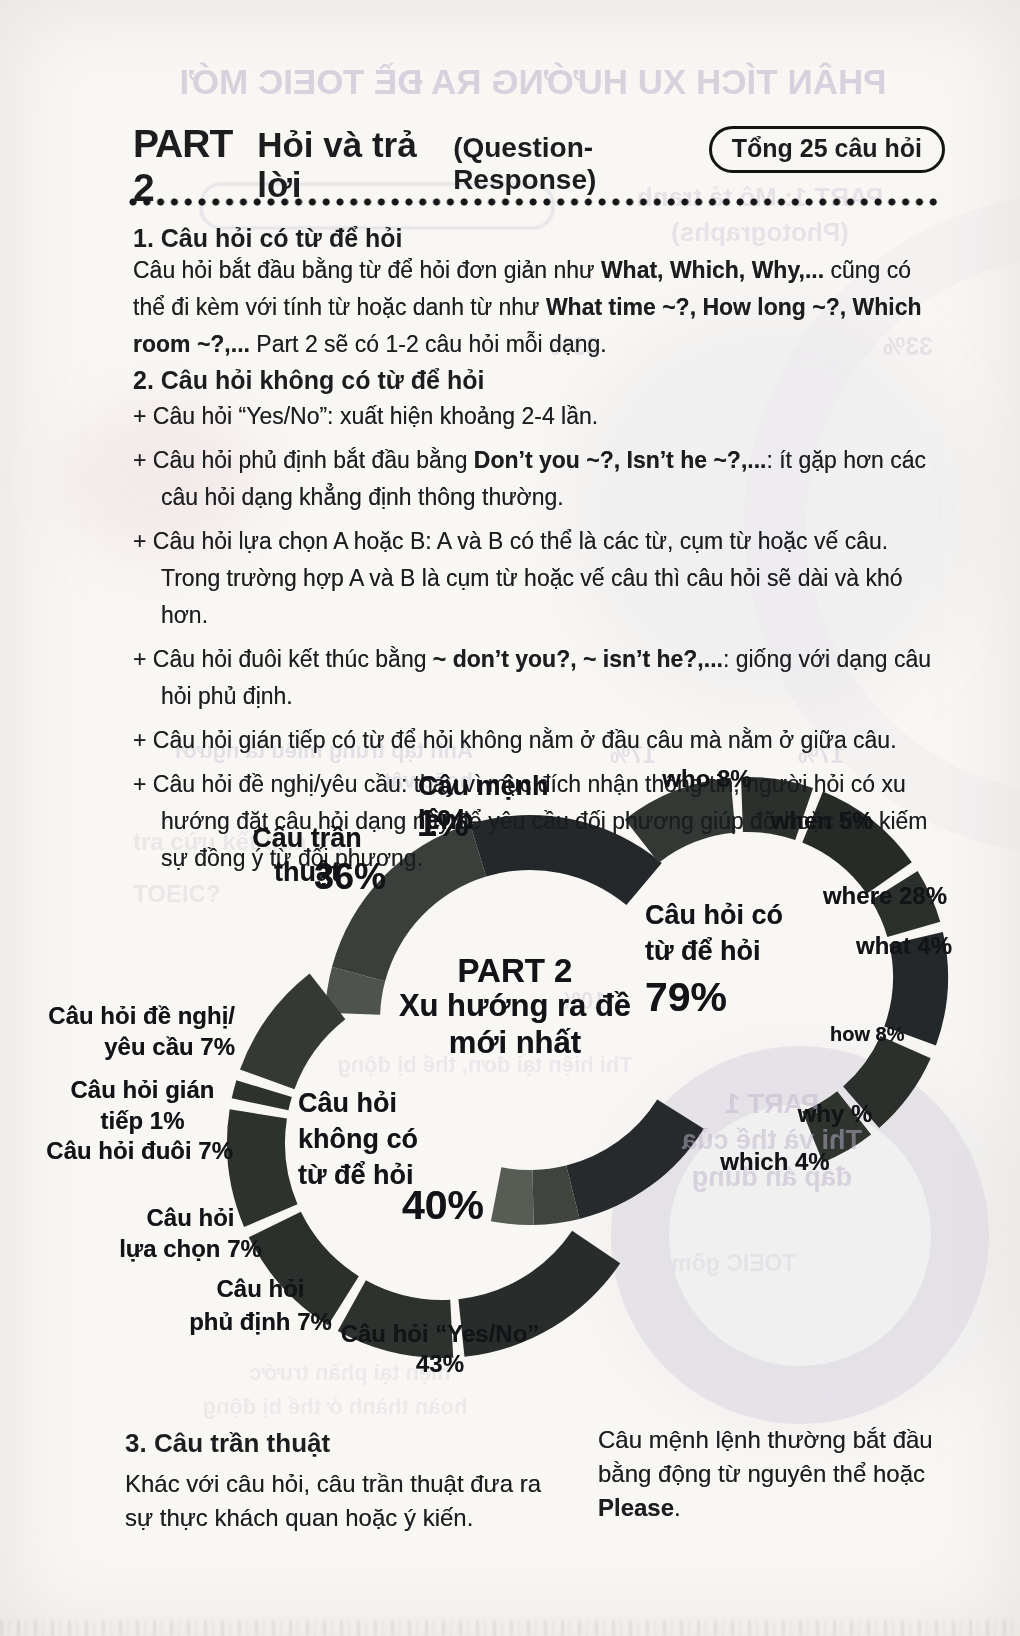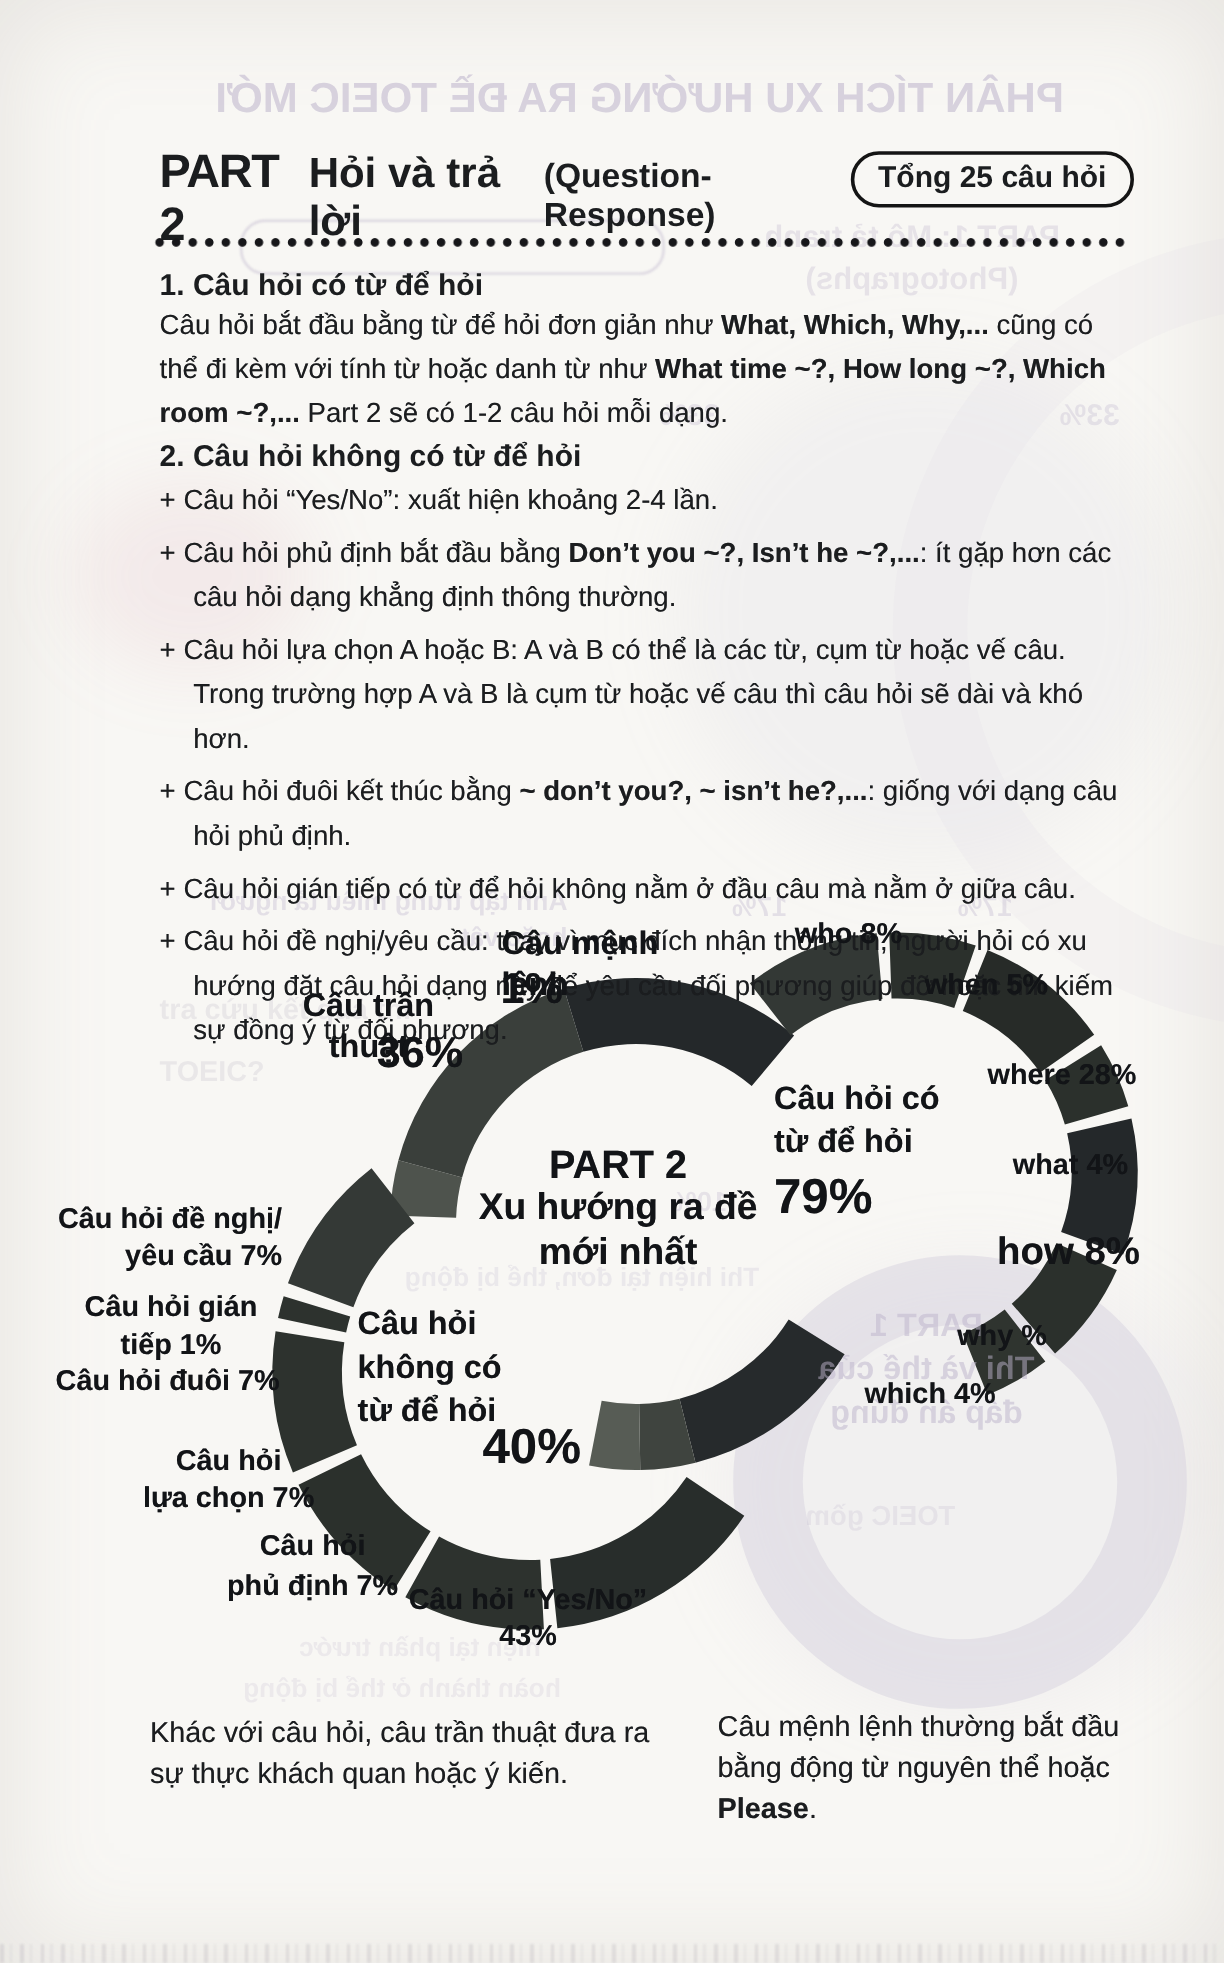--- a/index.html
+++ b/index.html
@@ -130,22 +130,22 @@
   </div>
 
   <div id="label-layer">
       <div class="float" style="left: 418px; top: 770px; width: 180px; font-size: 27px; text-align: left; line-height: 1.25;">Câu mệnh lệnh</div>
       <div class="float" style="left: 398px; top: 801px; width: 90px; font-size: 36px; text-align: center; line-height: 1.25;">1%</div>
       <div class="float" style="left: 222px; top: 822px; width: 170px; font-size: 27px; text-align: center; line-height: 1.25;">Câu trần thuật</div>
       <div class="float" style="left: 300px; top: 854px; width: 100px; font-size: 36px; text-align: center; line-height: 1.25;">36%</div>
       <div class="float" style="left: 652px; top: 764px; width: 110px; font-size: 24px; text-align: center; line-height: 1.25;">who 8%</div>
       <div class="float" style="left: 762px; top: 806px; width: 120px; font-size: 24px; text-align: center; line-height: 1.25;">when 5%</div>
       <div class="float" style="left: 820px; top: 881px; width: 130px; font-size: 24px; text-align: center; line-height: 1.25;">where 28%</div>
-      <div class="float" style="left: 832px; top: 956px; width: 120px; font-size: 24px; text-align: center; line-height: 1.25;">what 4%</div>
-      <div class="float" style="left: 830px; top: 1022px; width: 120px; font-size: 32px; text-align: right; line-height: 1.25;">how 8%</div>
+      <div class="float" style="left: 832px; top: 931px; width: 120px; font-size: 24px; text-align: right; line-height: 1.25;">what 4%</div>
+      <div class="float" style="left: 830px; top: 1022px; width: 120px; font-size: 20px; text-align: left; line-height: 1.25;">how 8%</div>
       <div class="float" style="left: 780px; top: 1099px; width: 110px; font-size: 24px; text-align: center; line-height: 1.25;">why %</div>
       <div class="float" style="left: 710px; top: 1147px; width: 130px; font-size: 24px; text-align: center; line-height: 1.25;">which 4%</div>
       <div class="float" style="left: 645px; top: 898px; width: 150px; font-size: 27px; text-align: left; line-height: 1.32;">Câu hỏi có
 từ để hỏi</div>
       <div class="float" style="left: 645px; top: 972px; width: 130px; font-size: 41px; text-align: left; line-height: 1.25;">79%</div>
       <div class="float" style="left: 40px; top: 1000px; width: 195px; font-size: 24px; text-align: right; line-height: 1.3;">Câu hỏi đề nghị/
 yêu cầu 7%</div>
       <div class="float" style="left: 60px; top: 1074px; width: 165px; font-size: 24px; text-align: center; line-height: 1.3;">Câu hỏi gián
 tiếp 1%</div>
       <div class="float" style="left: 38px; top: 1136px; width: 195px; font-size: 24px; text-align: right; line-height: 1.25;">Câu hỏi đuôi 7%</div>
@@ -157,20 +157,21 @@
       <div class="float" style="left: 298px; top: 1085px; width: 140px; font-size: 27px; text-align: left; line-height: 1.34;">Câu hỏi
 không có
 từ để hỏi</div>
       <div class="float" style="left: 402px; top: 1180px; width: 130px; font-size: 41px; text-align: left; line-height: 1.25;">40%</div>
       <div class="float" style="left: 385px; top: 950px; width: 260px; font-size: 33px; text-align: center; line-height: 1.25;">PART 2</div>
       <div class="float" style="left: 375px; top: 987px; width: 280px; font-size: 31px; text-align: center; line-height: 1.2;">Xu hướng ra đề
 mới nhất</div>
     </div>
 
   <div class="col" style="left:125px;top:1428px;width:430px;">
+    <div class="head">3. Câu trần thuật</div>
     <div class="txt">Khác với câu hỏi, câu trần thuật đưa ra sự thực khách quan hoặc ý kiến.</div>
   </div>
   <div class="col" style="left:598px;top:1423px;width:352px;">
     <div class="txt"><span>Câu mệnh lệnh thường bắt đầu bằng động từ nguyên thể hoặc </span><span class="b">Please</span><span>.</span></div>
   </div>
 
   <div class="bottom-noise"></div>
 </div>
 
 </body></html>

